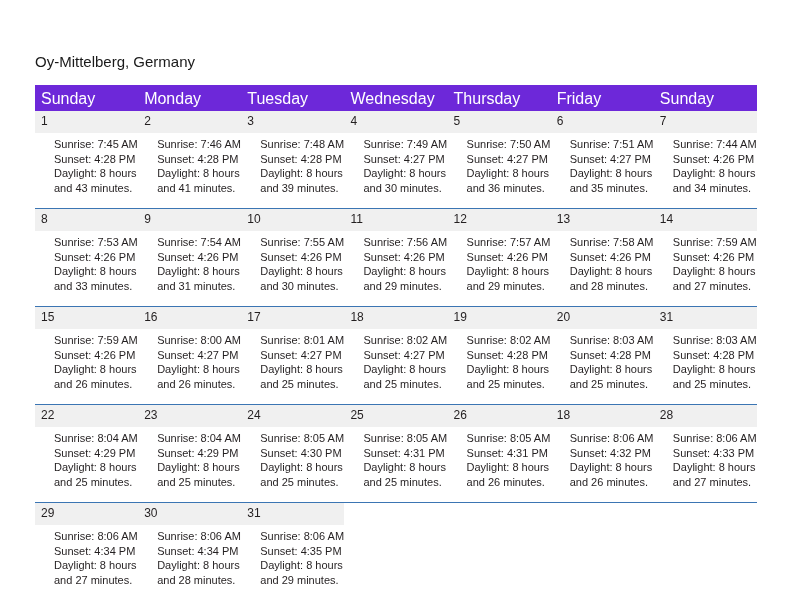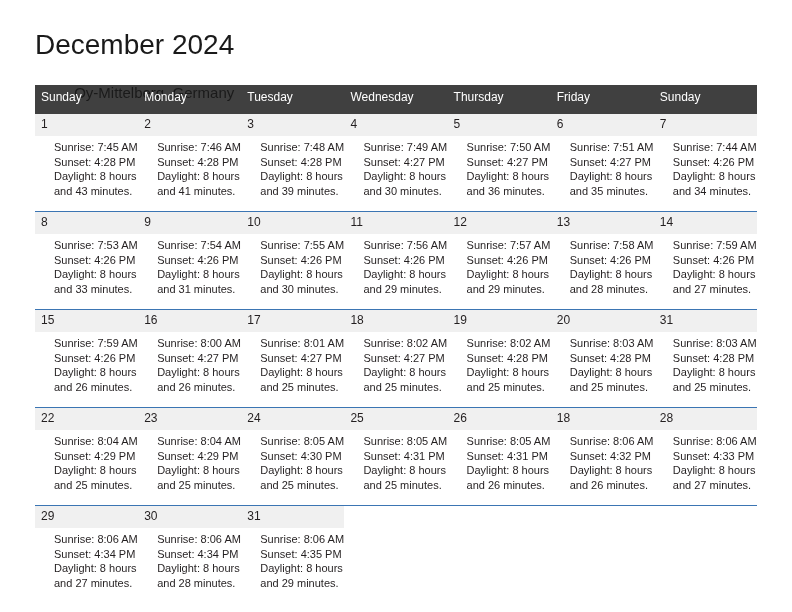--- a/index.html
+++ b/index.html
@@ -79,26 +79,26 @@
   }
 
   
   .calendar {
     margin: 11px 35px 0 35px;
     width: 722px;
     border-collapse: collapse;
     table-layout: fixed;
   }
   .calendar th {
-    background: #404040;
+    background: #6d28d9;
     color: #ffffff;
     font-weight: normal;
-    font-size: 12px;
+    font-size: 16px;
     text-align: left;
-    padding: 5px 0 10px 6px;
+    padding: 5px 0 3px 6px;
     border: none;
   }
   .calendar td {
     vertical-align: top;
     padding: 0;
     border: none;
     width: 103.14px;
   }
   tr.week-row td {
     border-top: 1px solid #3b75b3;
@@ -133,21 +133,20 @@
 </style>
 </head>
 <body>
 
 <div class="page">
 
   <div class="header">
 
 
     <div class="title-block">
-      <span class="title-main">December 2024</span>
       <span class="title-sub">Oy-Mittelberg, Germany</span>
     </div>
 
   </div>
 
   <table class="calendar">
     <thead>
       <tr>
         <th>Sunday</th>
         <th>Monday</th>

